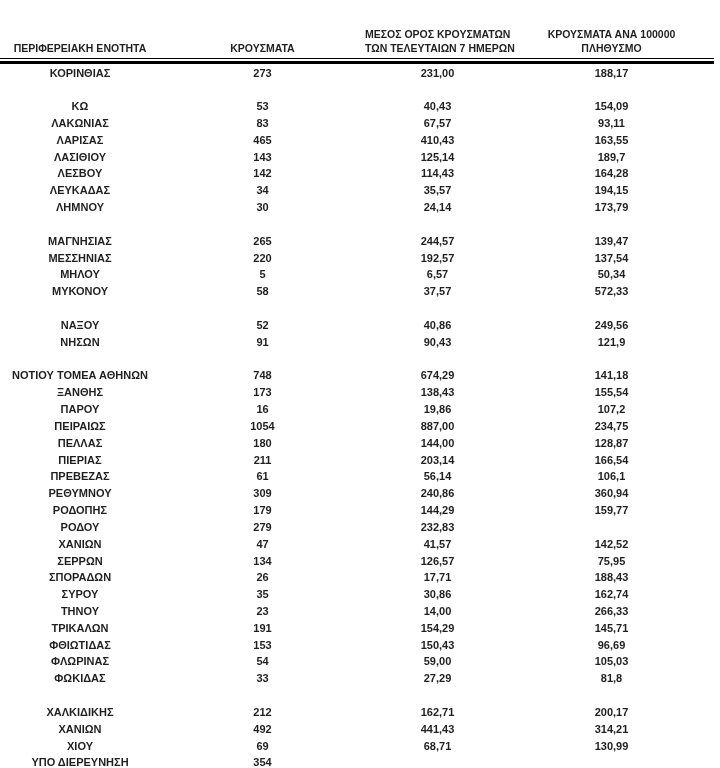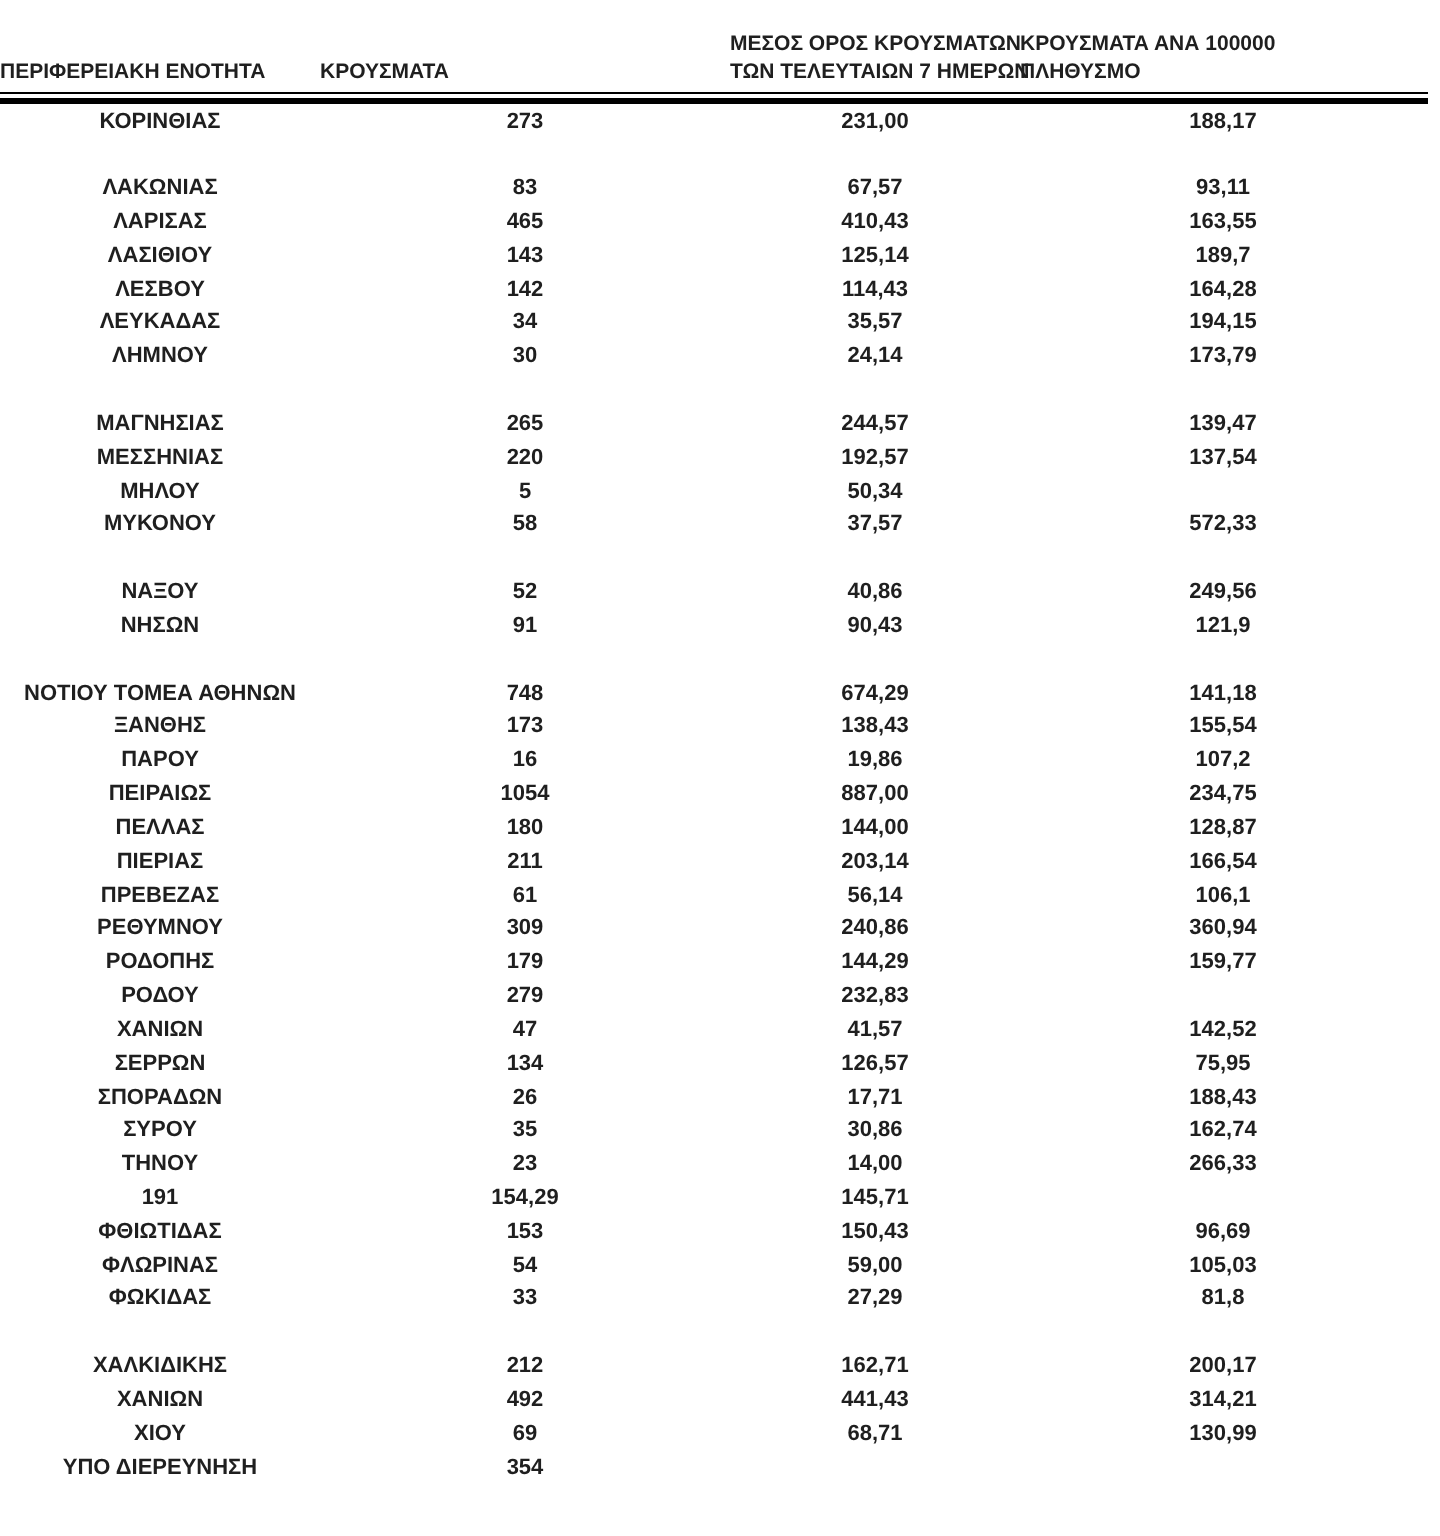--- a/index.html
+++ b/index.html
@@ -26,23 +26,25 @@
     padding-top: 15px;
   }
   .grid4 {
     display: grid;
     grid-template-columns: 160px 205px 145px 203px;
   }
   .hdr-row {
     align-items: end;
   }
   .hdr-cell {
+    text-align: center;
     font-size: 10.5px;
     line-height: 14px;
     white-space: nowrap;
+    margin-top: 12px;
   }
   .rule {
     width: 714px;
     margin-top: 3px;
   }
   .rule-thin {
     height: 1px;
     background: #000000;
   }
   .rule-thick {
@@ -90,20 +92,26 @@
     </div>
 
     <div class="tbody" id="tbody">
   <div class="grid4 row">
     <div class="cell c1">ΚΟΡΙΝΘΙΑΣ</div>
     <div class="cell c2">273</div>
     <div class="cell c3">231,00</div>
     <div class="cell c4">188,17</div>
   </div>
 <div class="grid4 row"></div>
+  <div class="grid4 row">
+    <div class="cell c1">ΚΩ</div>
+    <div class="cell c2">53</div>
+    <div class="cell c3">40,43</div>
+    <div class="cell c4">154,09</div>
+  </div>
 
   <div class="grid4 row">
     <div class="cell c1">ΛΑΚΩΝΙΑΣ</div>
     <div class="cell c2">83</div>
     <div class="cell c3">67,57</div>
     <div class="cell c4">93,11</div>
   </div>
 
   <div class="grid4 row">
     <div class="cell c1">ΛΑΡΙΣΑΣ</div>
@@ -150,20 +158,21 @@
   <div class="grid4 row">
     <div class="cell c1">ΜΕΣΣΗΝΙΑΣ</div>
     <div class="cell c2">220</div>
     <div class="cell c3">192,57</div>
     <div class="cell c4">137,54</div>
   </div>
 
   <div class="grid4 row">
     <div class="cell c1">ΜΗΛΟΥ</div>
     <div class="cell c2">5</div>
+    <div class="cell c3">6,57</div>
     <div class="cell c4">50,34</div>
   </div>
 
   <div class="grid4 row">
     <div class="cell c1">ΜΥΚΟΝΟΥ</div>
     <div class="cell c2">58</div>
     <div class="cell c3">37,57</div>
     <div class="cell c4">572,33</div>
   </div>
 <div class="grid4 row"></div>
@@ -279,20 +288,21 @@
   </div>
 
   <div class="grid4 row">
     <div class="cell c1">ΤΗΝΟΥ</div>
     <div class="cell c2">23</div>
     <div class="cell c3">14,00</div>
     <div class="cell c4">266,33</div>
   </div>
 
   <div class="grid4 row">
+    <div class="cell c1">ΤΡΙΚΑΛΩΝ</div>
     <div class="cell c2">191</div>
     <div class="cell c3">154,29</div>
     <div class="cell c4">145,71</div>
   </div>
 
   <div class="grid4 row">
     <div class="cell c1">ΦΘΙΩΤΙΔΑΣ</div>
     <div class="cell c2">153</div>
     <div class="cell c3">150,43</div>
     <div class="cell c4">96,69</div>

